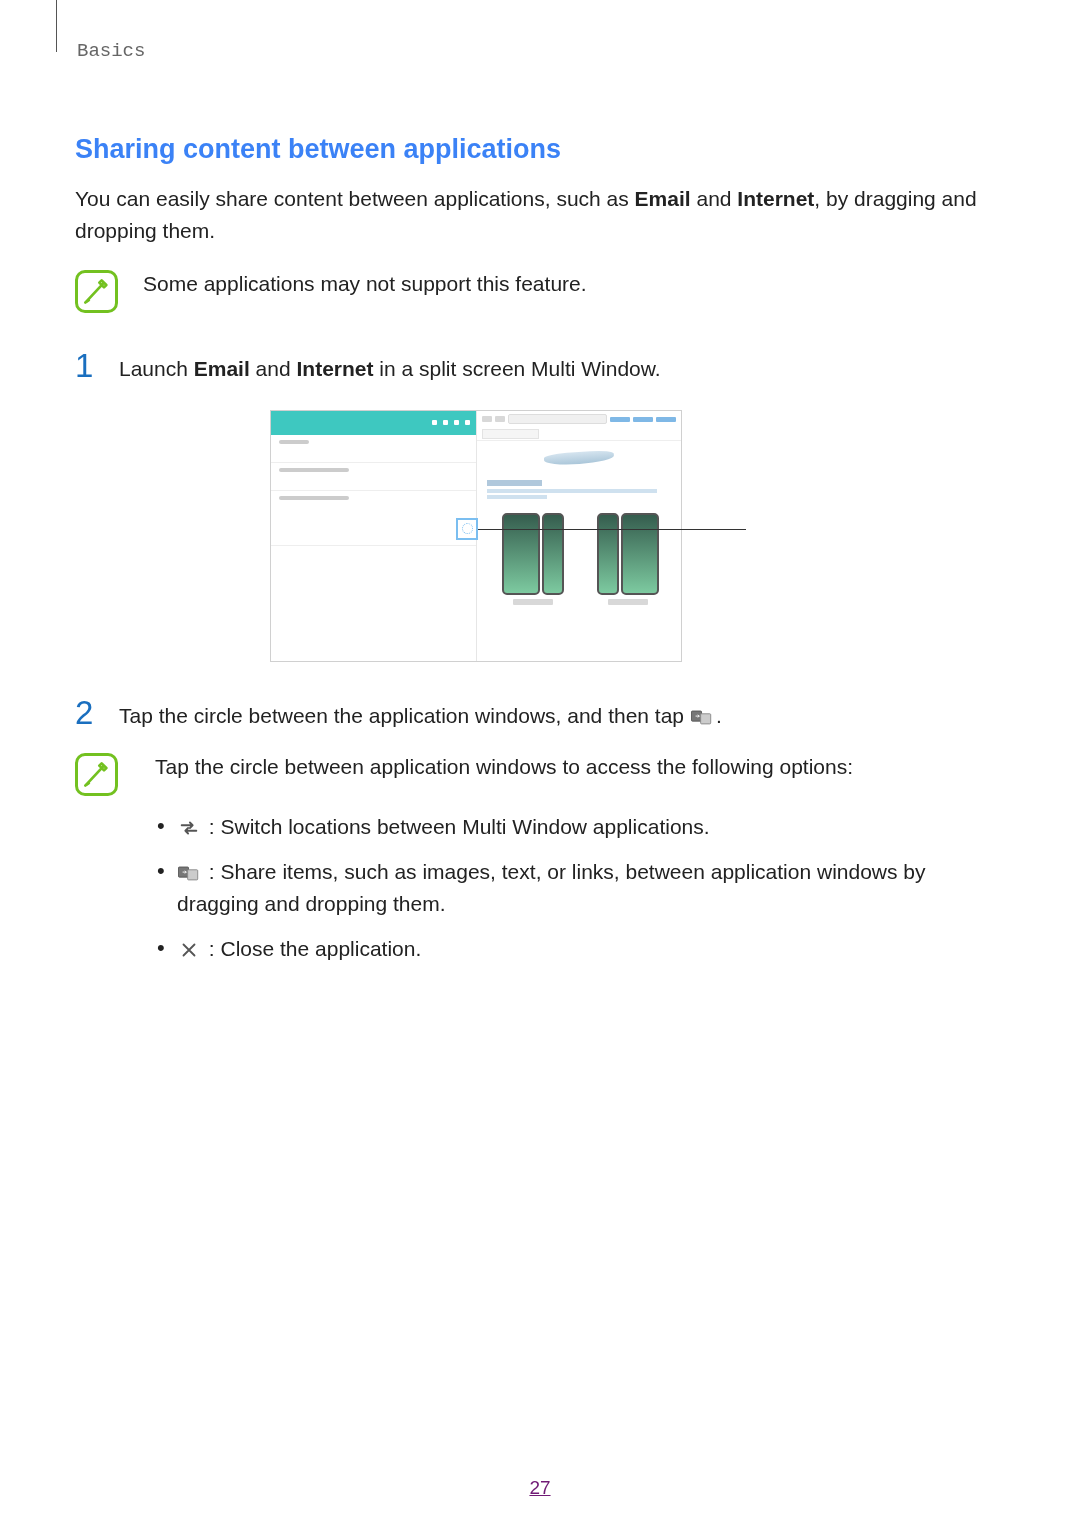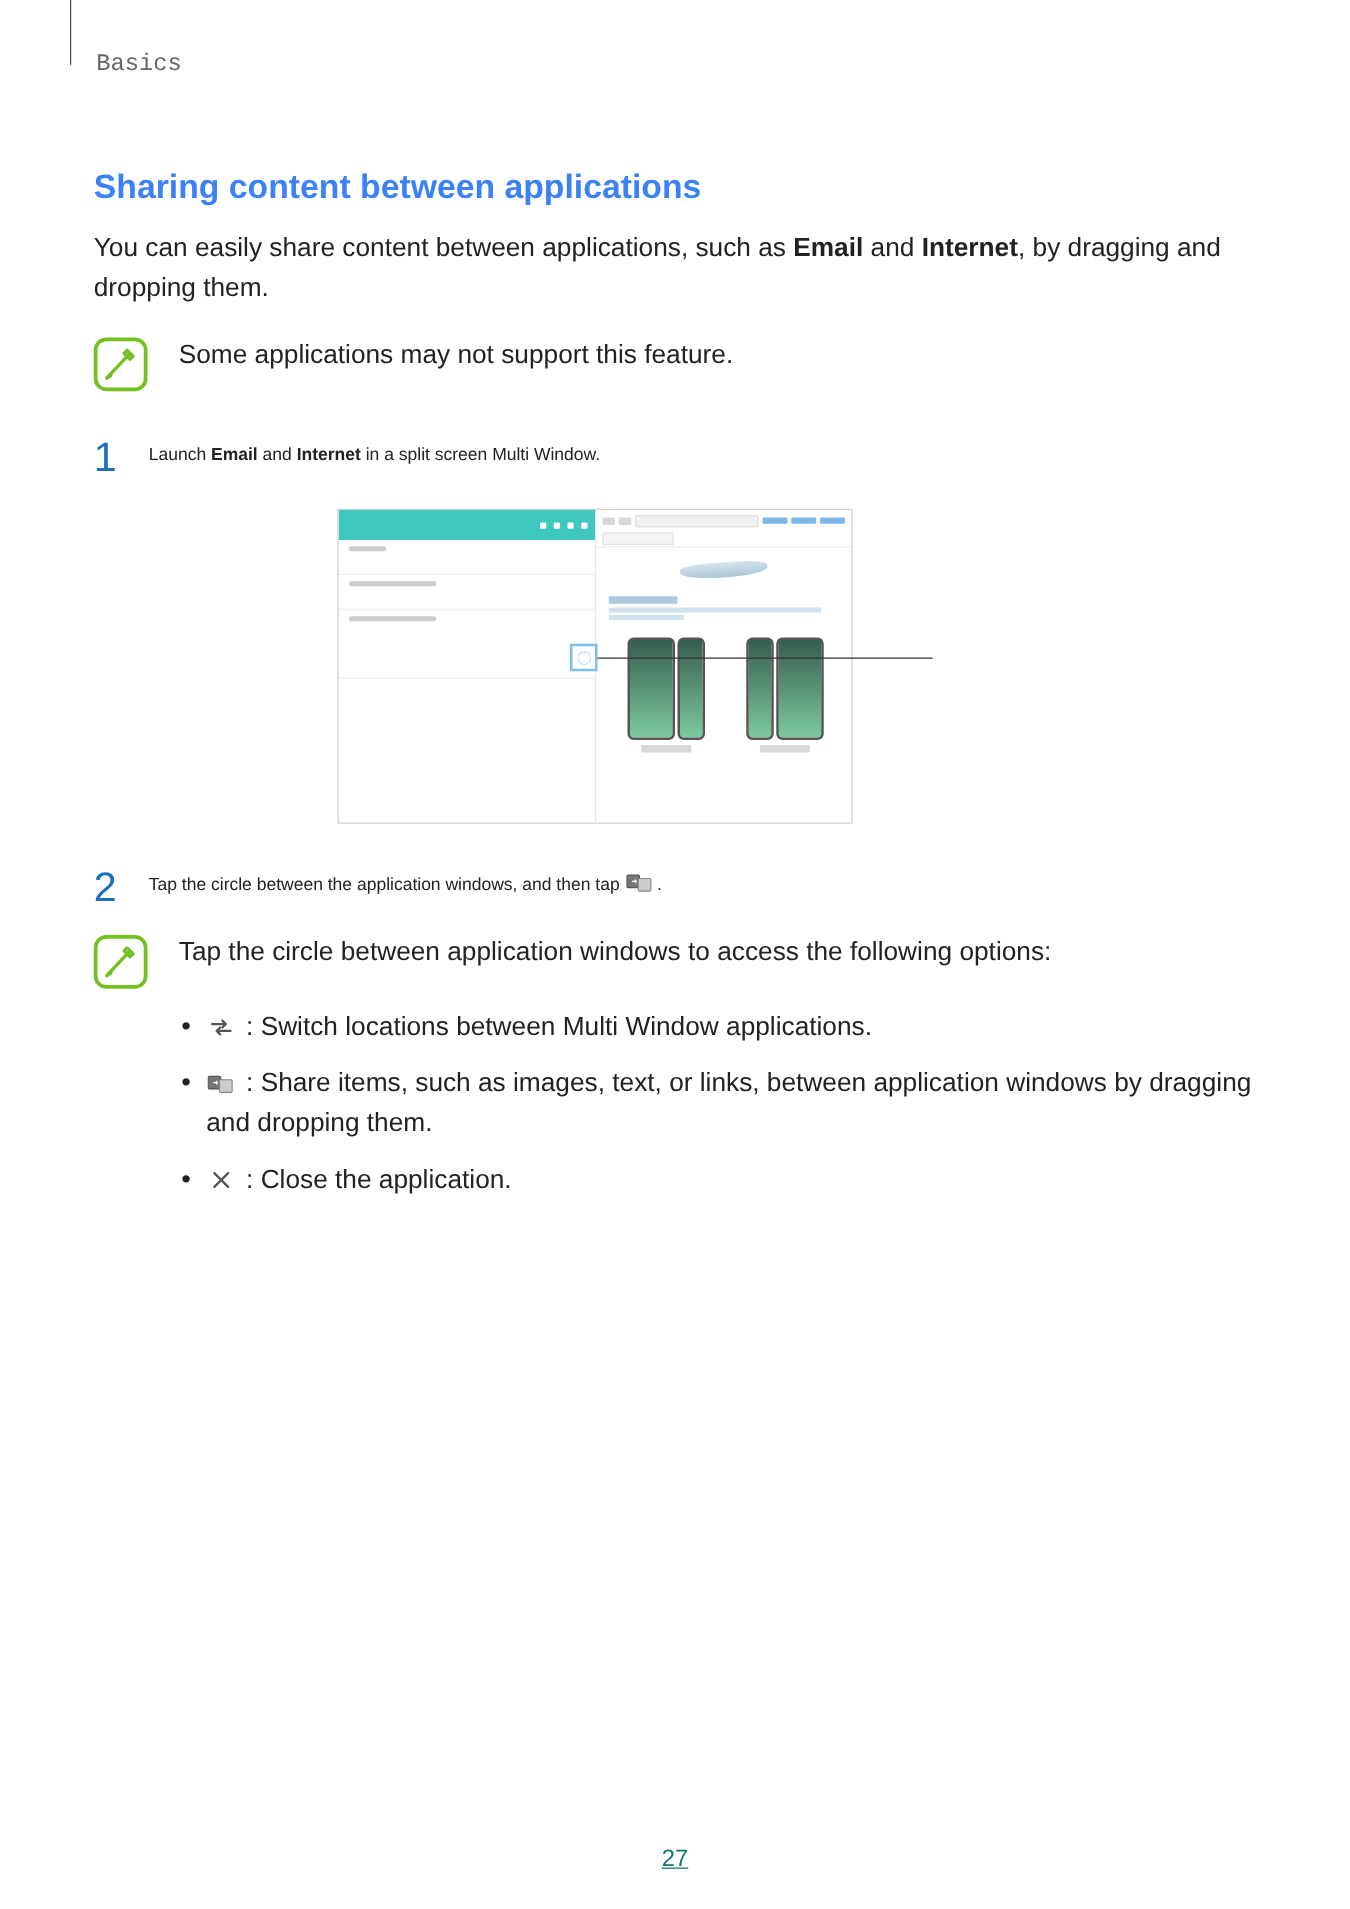--- a/index.html
+++ b/index.html
@@ -72,21 +72,21 @@
   .step-num {
     font-size: 33px;
     font-weight: 400;
     color: #1a6fbf;
     line-height: 1;
     width: 22px;
     text-align: left;
     flex: 0 0 auto;
     margin-top: -4px;
   }
-  .step-body { flex: 1; font-size: 14px; line-height: 1.5; }
+  .step-body { flex: 1; font-size: 21px; line-height: 1.5; }
 
   .figure-wrap {
     position: relative;
     margin: 25px 0 35px 195px;
     height: 255px;
   }
   .screenshot {
     position: absolute;
     left: 0;
     top: 0;
@@ -190,21 +190,21 @@
     left: 490px;
     top: 105px;
     font-size: 20px;
     line-height: 1.3;
     width: 180px;
   }
 
   .note2 {
     display:flex;
     align-items:flex-start;
-    gap: 25px;
+    gap: 37px;
     margin: 20px 0 0 0;
   }
   .bullets {
     list-style: none;
     margin: 28px 0 0 0;
     padding: 0;
   }
   .bullets li {
     position: relative;
     padding-left: 22px;
@@ -232,21 +232,21 @@
   }
   .inline-icon svg { width: 22px; height: 18px; }
 
   .page-num {
     position: absolute;
     bottom: 28px;
     width: 100%;
     left: 0;
     text-align: center;
     font-size: 19px;
-    color: #0f766e;
+    color: #701a75;
     text-decoration: underline;
   }
 </style>
 </head>
 <body>
 
 <div class="page">
   <div class="side-rule"></div>
 
   <div class="breadcrumb">Basics</div>

